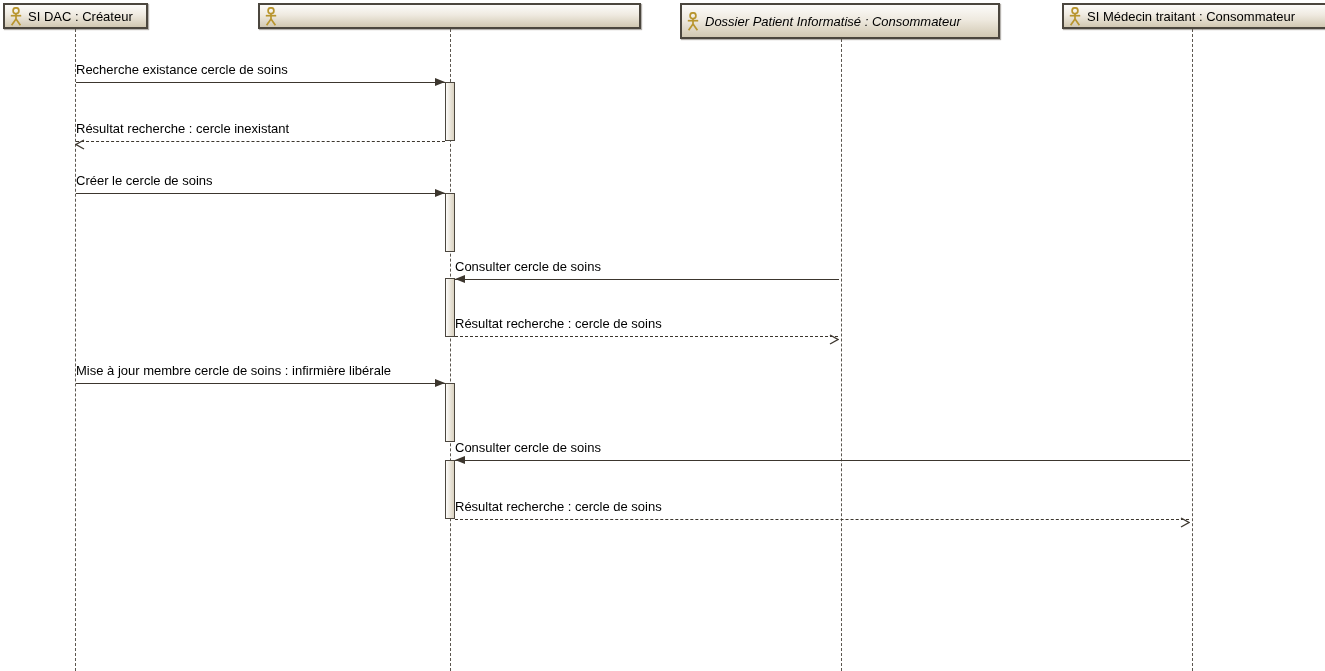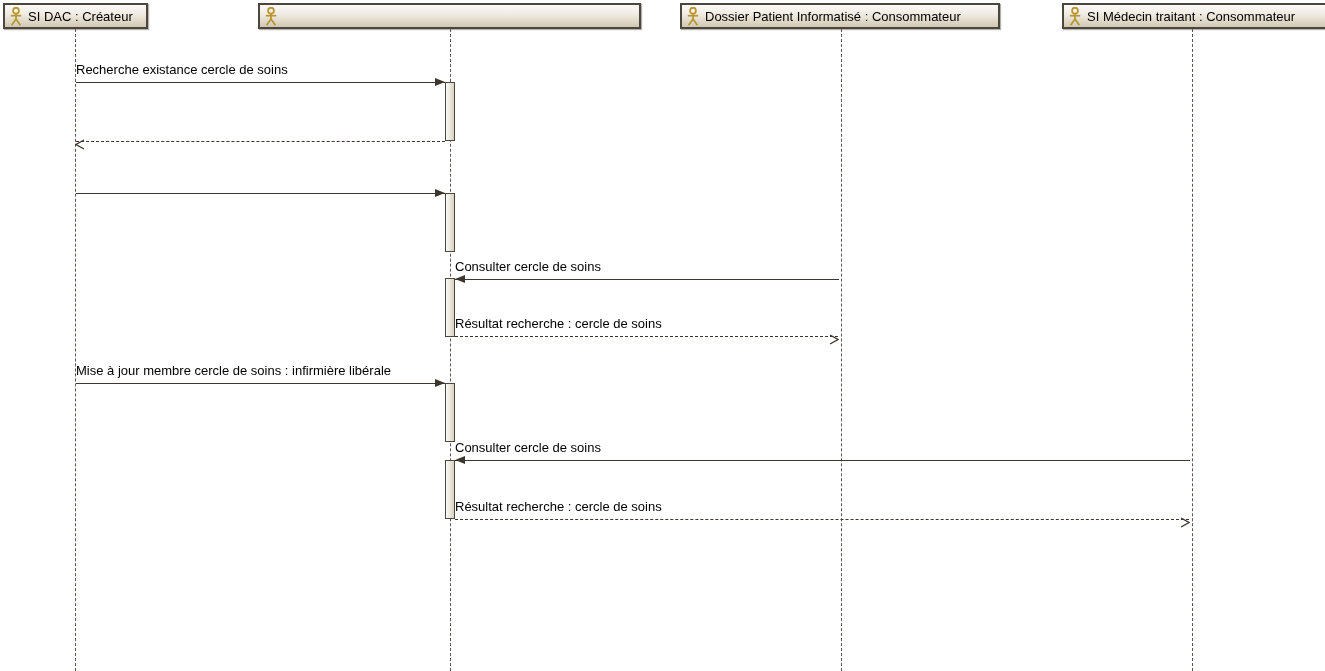--- a/index.html
+++ b/index.html
@@ -94,21 +94,21 @@
     <div class="pbox" style="left: 258px; top: 3px; width: 383px; height: 26px;">
       <svg class="actor" width="14" height="19" viewBox="0 0 14 19">
         <circle cx="7" cy="3.7" r="2.9"></circle>
         <line x1="7" y1="6.6" x2="7" y2="12"></line>
         <line x1="1.8" y1="8.7" x2="12.2" y2="8.7"></line>
         <line x1="7" y1="12" x2="2.6" y2="18.2"></line>
         <line x1="7" y1="12" x2="11.4" y2="18.2"></line>
       </svg>
     </div>
     <div class="lifeline" style="left: 841px; top: 29px; height: 642px;"></div>
-    <div class="pbox" style="left: 680px; top: 3px; width: 320px; height: 26px;">
+    <div class="pbox" style="left: 680px; top: 3px; width: 320px; height: 36px; font-style: italic;">
       <svg class="actor" width="14" height="19" viewBox="0 0 14 19">
         <circle cx="7" cy="3.7" r="2.9"></circle>
         <line x1="7" y1="6.6" x2="7" y2="12"></line>
         <line x1="1.8" y1="8.7" x2="12.2" y2="8.7"></line>
         <line x1="7" y1="12" x2="2.6" y2="18.2"></line>
         <line x1="7" y1="12" x2="11.4" y2="18.2"></line>
       </svg>
       <span class="plabel">Dossier Patient Informatisé : Consommateur</span>
     </div>
     <div class="lifeline" style="left: 1192px; top: 29px; height: 642px;"></div>
@@ -123,24 +123,26 @@
       <span class="plabel">SI Médecin traitant : Consommateur</span>
     </div>
     <div class="activation" style="left: 445px; top: 82px; width: 10px; height: 59px;"></div>
     <div class="activation" style="left: 445px; top: 193px; width: 10px; height: 59px;"></div>
     <div class="activation" style="left: 445px; top: 278px; width: 10px; height: 59px;"></div>
     <div class="activation" style="left: 445px; top: 383px; width: 10px; height: 59px;"></div>
     <div class="activation" style="left: 445px; top: 460px; width: 10px; height: 59px;"></div>
     <div class="mlabel" style="left: 76px; top: 61px; width: 369px;">Recherche existance cercle de soins</div>
     <div class="mline solid" style="left: 76px; top: 82px; width: 369px;"></div>
     <div class="ah-right" style="left: 435px; top: 78px;"></div>
+    <div class="mlabel" style="left: 76px; top: 120px; width: 369px;">Résultat recherche : cercle inexistant</div>
     <div class="mline dashed" style="left: 76px; top: 141px; width: 369px;"></div>
     <div class="openhead" style="left: 75px; top: 136px;"><svg width="10" height="11" viewBox="0 0 10 11">
         <polyline points="9,1 1,5.5 9,10"></polyline>
       </svg></div>
+    <div class="mlabel" style="left: 76px; top: 172px; width: 369px;">Créer le cercle de soins</div>
     <div class="mline solid" style="left: 76px; top: 193px; width: 369px;"></div>
     <div class="ah-right" style="left: 435px; top: 189px;"></div>
     <div class="mlabel" style="left: 455px; top: 258px; width: 384px;">Consulter cercle de soins</div>
     <div class="mline solid" style="left: 455px; top: 279px; width: 384px;"></div>
     <div class="ah-left" style="left: 455px; top: 275px;"></div>
     <div class="mlabel" style="left: 455px; top: 315px; width: 383px;">Résultat recherche : cercle de soins</div>
     <div class="mline dashed" style="left: 455px; top: 336px; width: 383px;"></div>
     <div class="openhead" style="left: 829px; top: 331px;"><svg width="10" height="11" viewBox="0 0 10 11">
         <polyline points="1,1 9,5.5 1,10"></polyline>
       </svg></div>

